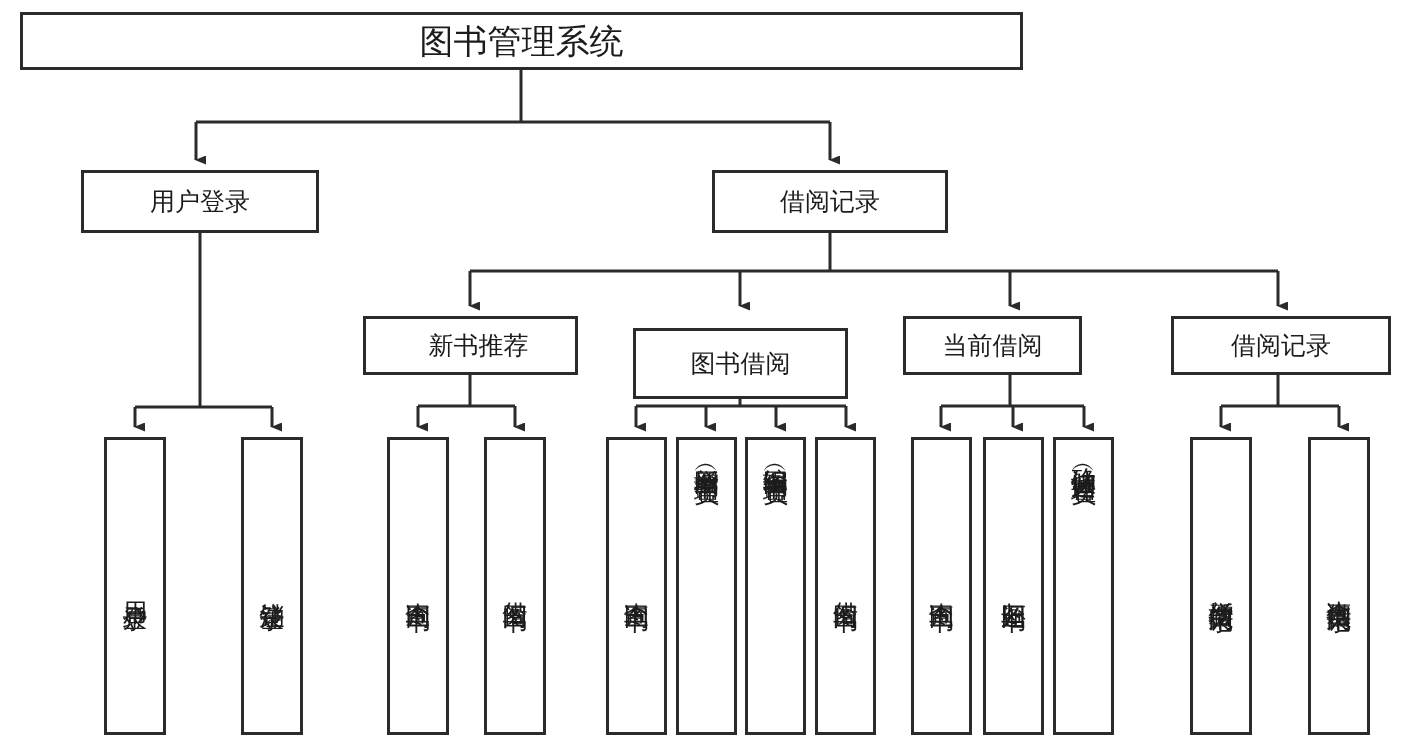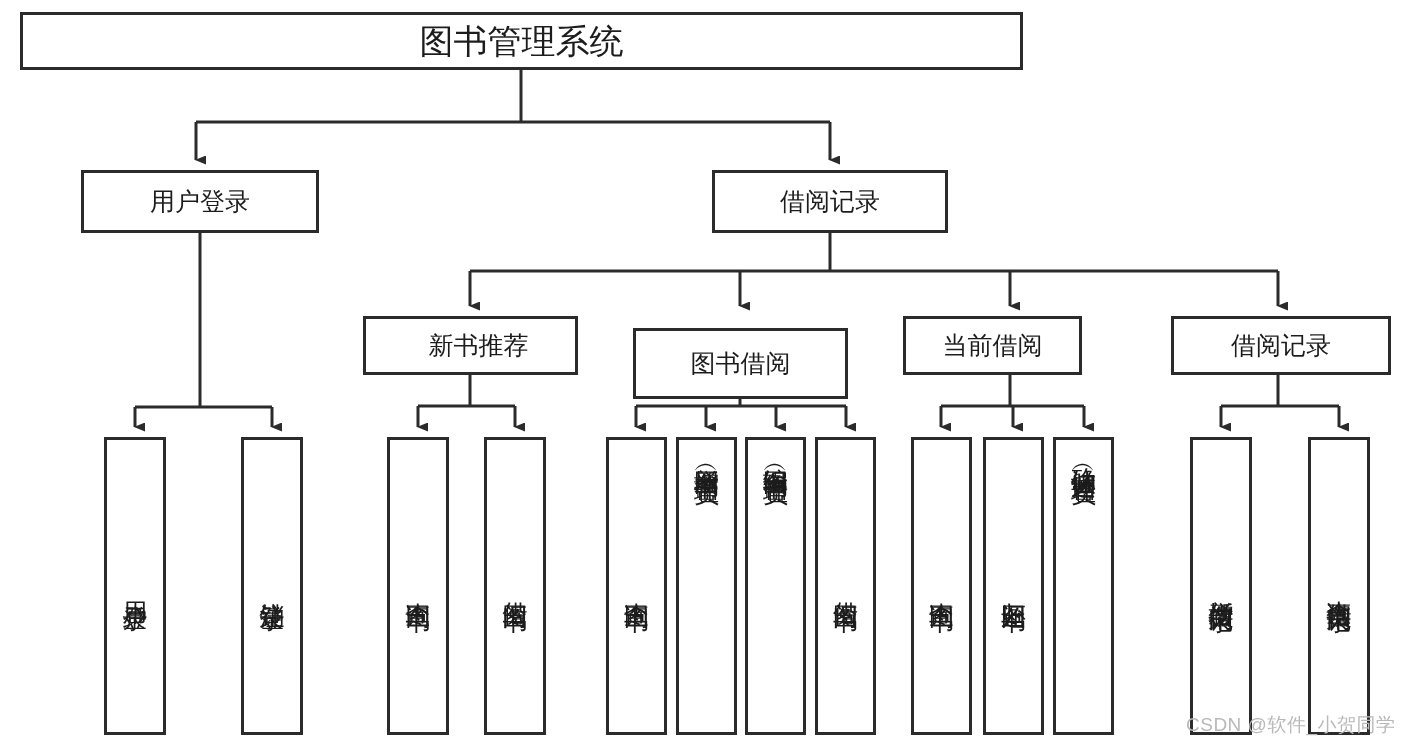--- a/index.html
+++ b/index.html
@@ -190,15 +190,14 @@
     <span class="node-label">确认归还（管理员）</span>
   </div>
 
   <div class="node vertical centered" style="left:1190px;top:437px;width:62px;height:298px;">
     <span class="node-label">新增借阅记录</span>
   </div>
   <div class="node vertical centered" style="left:1308px;top:437px;width:62px;height:298px;">
     <span class="node-label">查询借阅记录</span>
   </div>
 
-  <div class="watermark">CSDN @软件_小贺同学</div>
 
 </div>
 
 </body></html>

